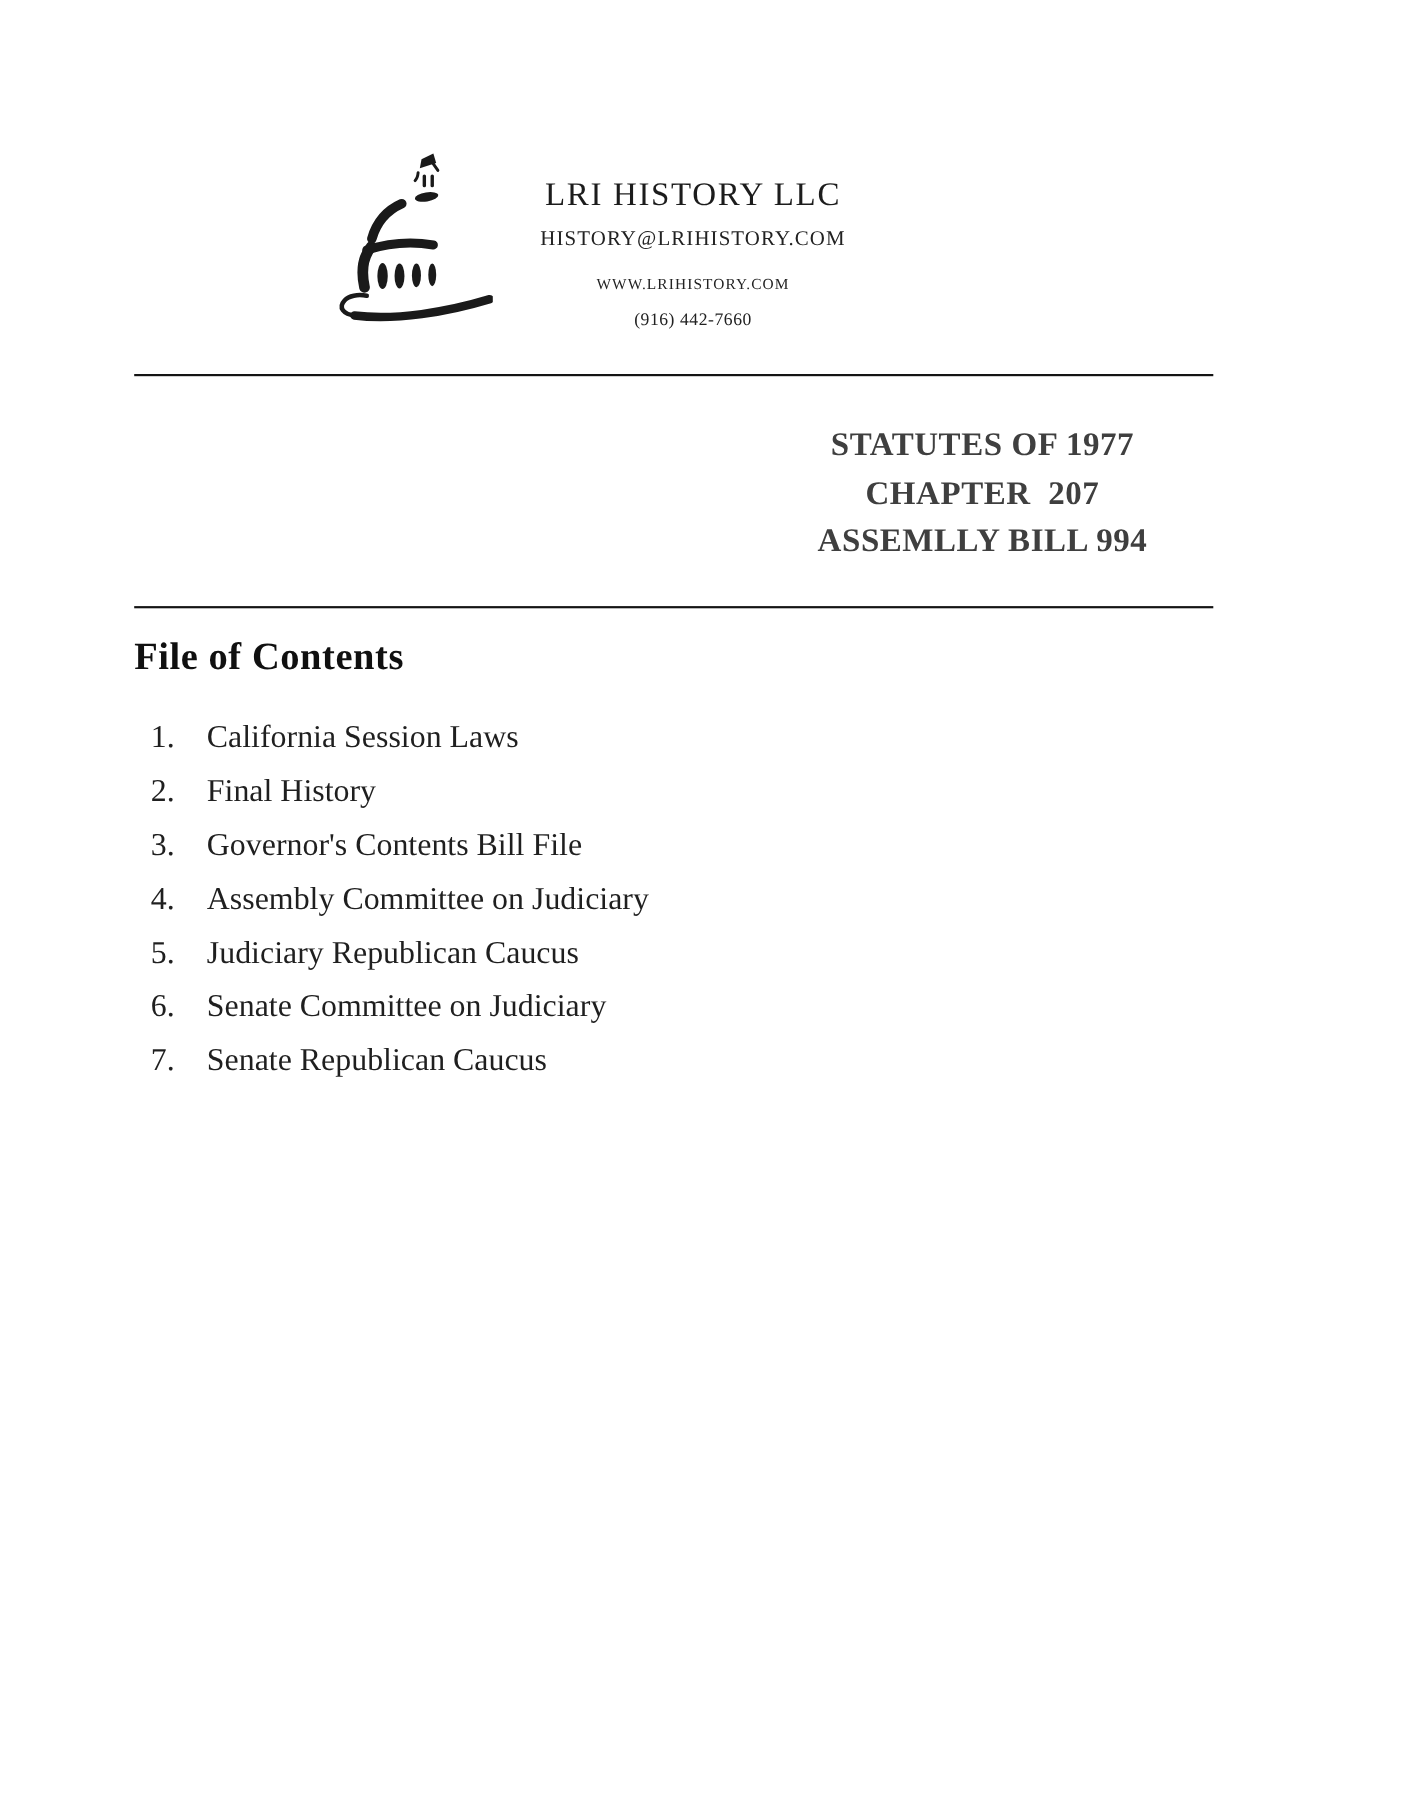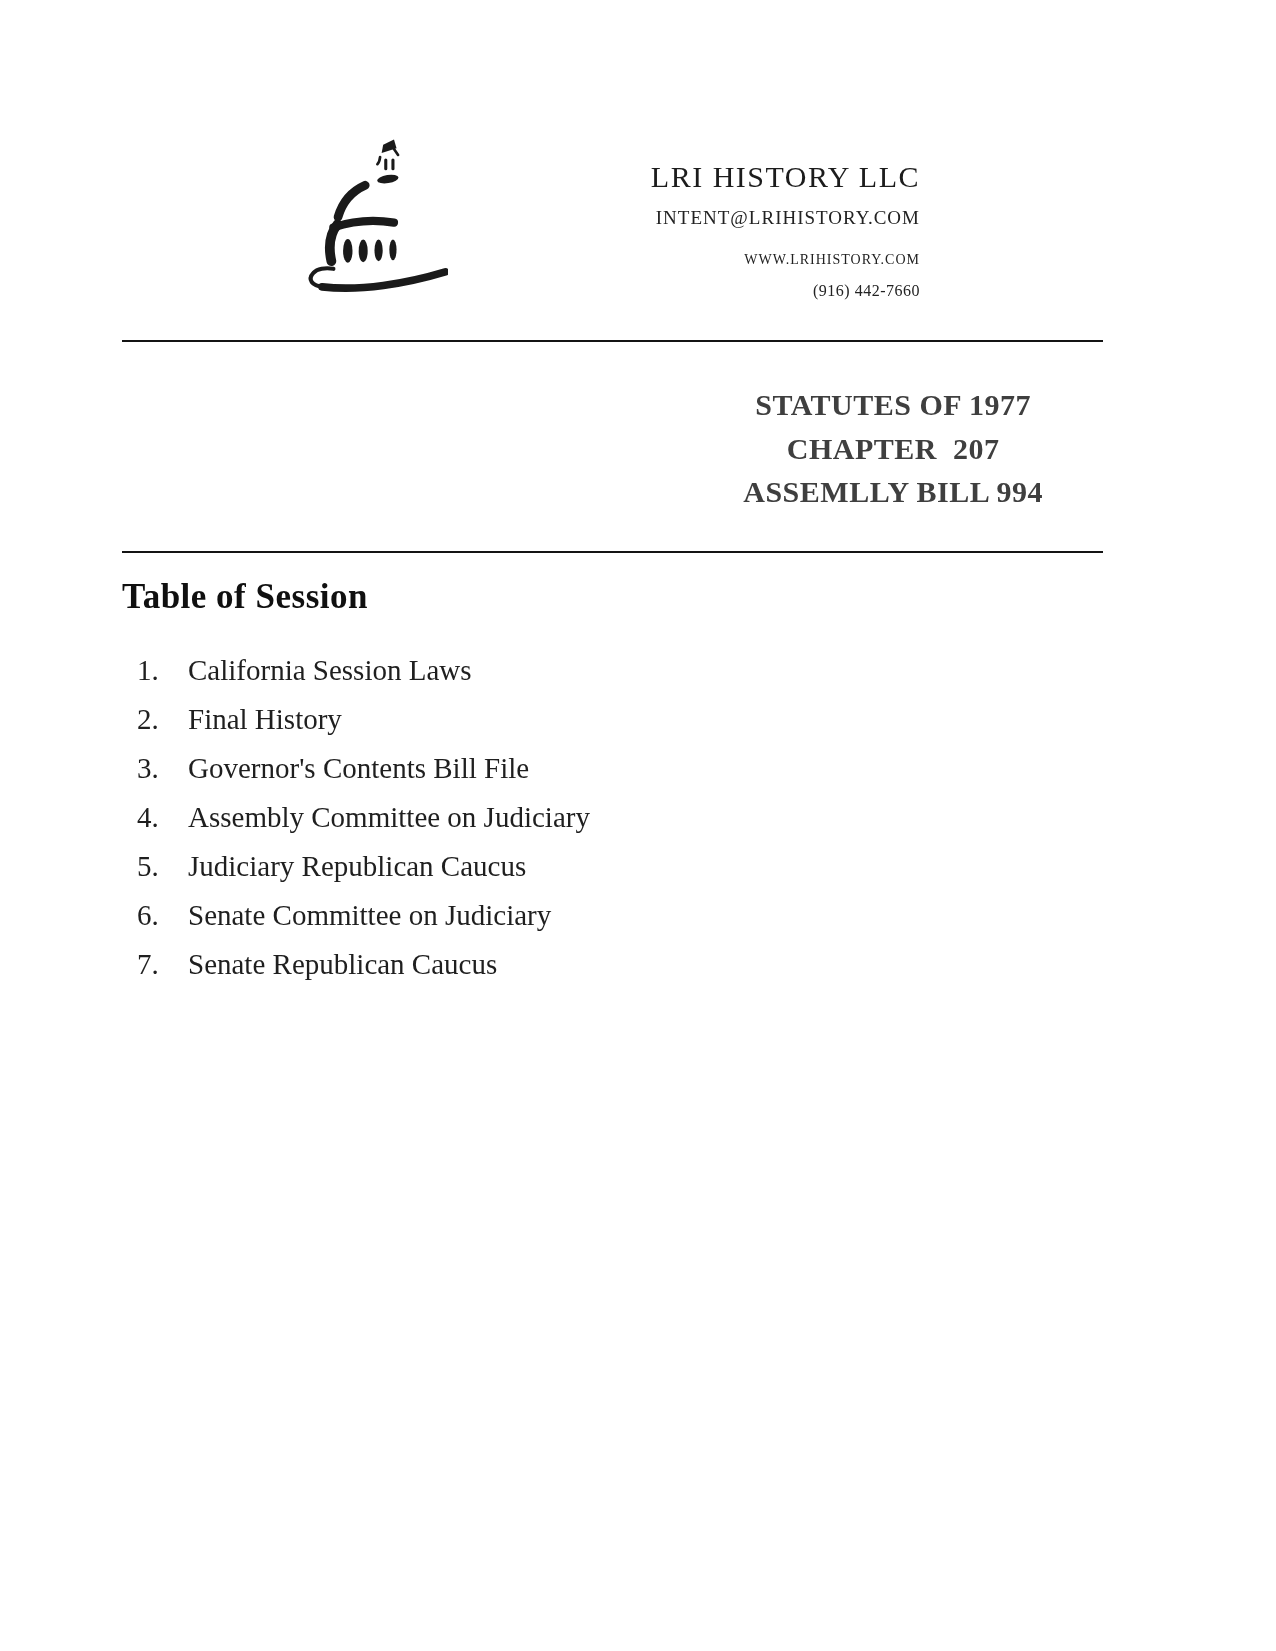--- a/index.html
+++ b/index.html
@@ -19,24 +19,24 @@
   .logo {
     position: absolute;
     left: 303px;
     top: 138px;
     width: 145px;
     height: 156px;
   }
   .logo svg { width: 100%; height: 100%; }
   .header-text {
     position: absolute;
-    left: 320px;
+    left: 330px;
     top: 160px;
     width: 600px;
-    text-align: right;
+    text-align: center;
   }
   .company {
     font-size: 30px;
     line-height: 34px;
     letter-spacing: 1.5px;
     color: #1c1c1c;
   }
   .email {
     margin-top: 13px;
     font-size: 19px;
@@ -145,36 +145,36 @@
         <ellipse cx="43" cy="110" rx="4.6" ry="11.5"></ellipse>
         <ellipse cx="58" cy="110" rx="4.4" ry="11"></ellipse>
         <ellipse cx="73" cy="109.5" rx="4" ry="10.5"></ellipse>
         <ellipse cx="87" cy="109" rx="3.5" ry="10"></ellipse>
       </g>
     </svg>
   </div>
 
   <div class="header-text">
     <div class="company">LRI HISTORY LLC</div>
-    <div class="email">INTENT@LRIHISTORY.COM</div>
+    <div class="email">HISTORY@LRIHISTORY.COM</div>
     <div class="website">WWW.LRIHISTORY.COM</div>
     <div class="phone">(916) 442-7660</div>
   </div>
 
   <div class="rule rule1"></div>
 
   <div class="title-block">
     <div class="title-line">STATUTES OF 1977</div>
     <div class="title-line">CHAPTER  207</div>
     <div class="title-line">ASSEMLLY BILL 994</div>
   </div>
 
   <div class="rule rule2"></div>
 
-  <h1 class="toc-heading">Table of Session</h1>
+  <h1 class="toc-heading">File of Contents</h1>
 
   <ol class="toc-list">
       <li>
         <span class="toc-num">1.</span>
         <span class="toc-label">California Session Laws</span>
       </li>
       <li>
         <span class="toc-num">2.</span>
         <span class="toc-label">Final History</span>
       </li>

